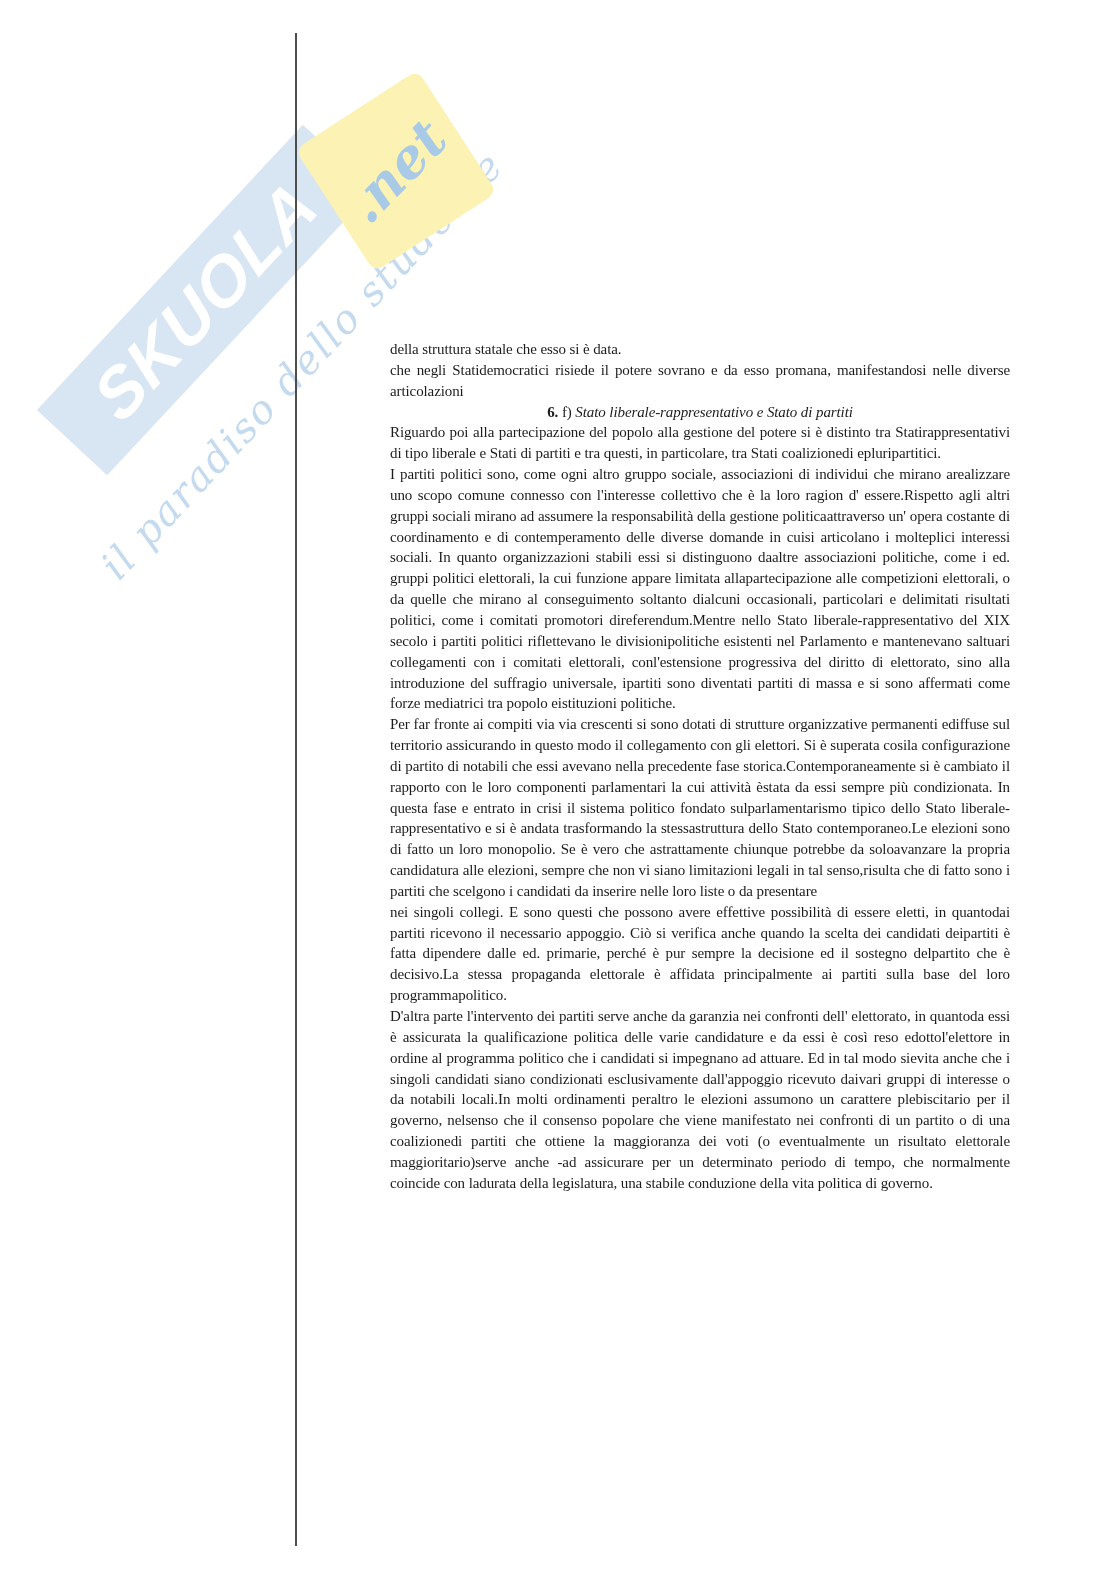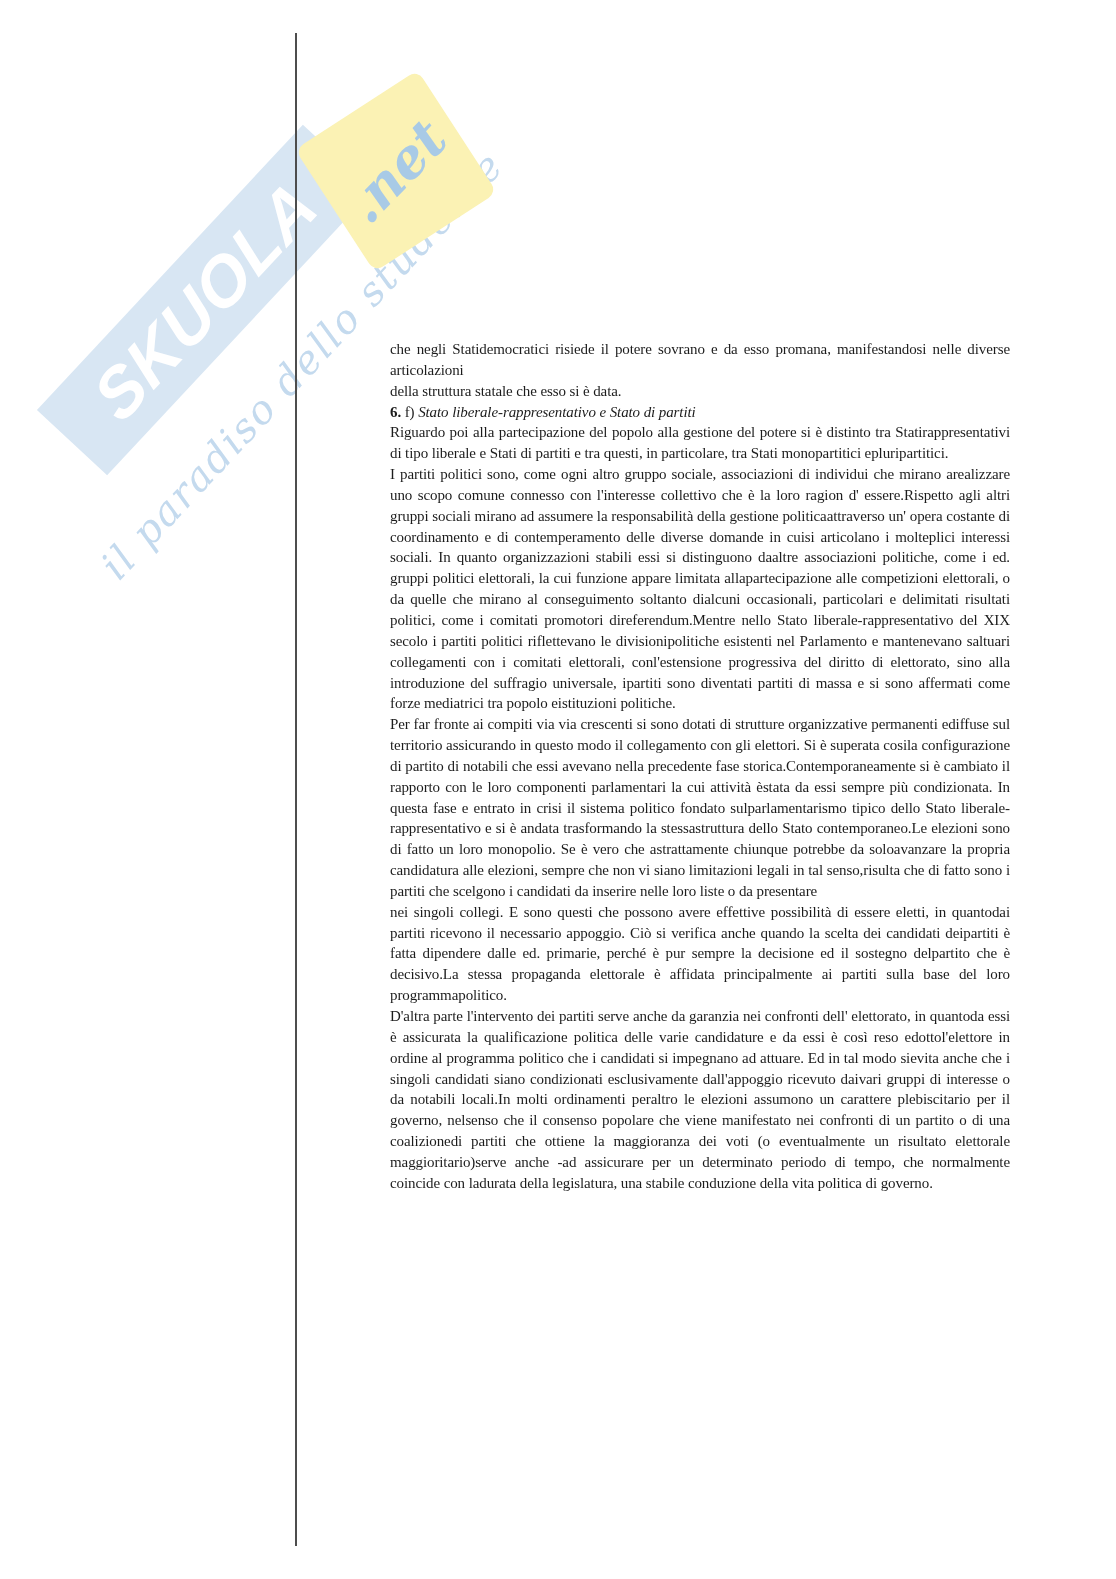--- a/index.html
+++ b/index.html
@@ -93,44 +93,44 @@
     line-height: 20.85px;
     letter-spacing: -0.1px;
     color: #1c1c1c;
     z-index: 4;
   }
   .doc-text p.block {
     margin: 0;
     text-align: justify;
   }
   .doc-text p.heading {
-    text-align: left;
+    text-align: center;
   }
   .doc-text p.heading b { font-weight: bold; font-style: normal; }
   .doc-text p.heading i { font-style: italic; }
 </style>
 </head>
 <body>
 
 <div class="page">
 
   <div class="wm-band" style="background: rgb(216, 230, 243);">
     <span class="wm-brand-text" style="color: rgb(255, 255, 255);">SKUOLA</span>
   </div>
   <div class="wm-tile" style="background: rgb(251, 242, 180);">
     <span class="wm-tld-text" style="color: rgb(168, 202, 230);">.net</span>
   </div>
   <div class="wm-tagline" style="color: rgb(196, 218, 238);">il paradiso dello studente</div>
 
   <div class="margin-line" style="background: rgb(77, 77, 77);"></div>
 
   <div class="doc-text" style="color: rgb(28, 28, 28);">
+      <p class="block">della struttura statale che esso si è data.</p>
       <p class="block">che negli Statidemocratici risiede il potere sovrano e da esso promana, manifestandosi nelle diverse articolazioni</p>
-      <p class="block">della struttura statale che esso si è data.</p>
       <p class="block heading"><b>6.</b><span> f) </span><i>Stato liberale-rappresentativo e Stato di partiti</i></p>
-      <p class="block">Riguardo poi alla partecipazione del popolo alla gestione del potere si è distinto tra Statirappresentativi di tipo liberale e Stati di partiti e tra questi, in particolare, tra Stati monopartitici epluripartitici.</p>
+      <p class="block">Riguardo poi alla partecipazione del popolo alla gestione del potere si è distinto tra Statirappresentativi di tipo liberale e Stati di partiti e tra questi, in particolare, tra Stati coalizionedi epluripartitici.</p>
       <p class="block">I partiti politici sono, come ogni altro gruppo sociale, associazioni di individui che mirano arealizzare uno scopo comune connesso con l'interesse collettivo che è la loro ragion d' essere.Rispetto agli altri gruppi sociali mirano ad assumere la responsabilità della gestione politicaattraverso un' opera costante di coordinamento e di contemperamento delle diverse domande in cuisi articolano i molteplici interessi sociali. In quanto organizzazioni stabili essi si distinguono daaltre associazioni politiche, come i ed. gruppi politici elettorali, la cui funzione appare limitata allapartecipazione alle competizioni elettorali, o da quelle che mirano al conseguimento soltanto dialcuni occasionali, particolari e delimitati risultati politici, come i comitati promotori direferendum.Mentre nello Stato liberale-rappresentativo del XIX secolo i partiti politici riflettevano le divisionipolitiche esistenti nel Parlamento e mantenevano saltuari collegamenti con i comitati elettorali, conl'estensione progressiva del diritto di elettorato, sino alla introduzione del suffragio universale, ipartiti sono diventati partiti di massa e si sono affermati come forze mediatrici tra popolo eistituzioni politiche.</p>
       <p class="block">Per far fronte ai compiti via via crescenti si sono dotati di strutture organizzative permanenti ediffuse sul territorio assicurando in questo modo il collegamento con gli elettori. Si è superata cosila configurazione di partito di notabili che essi avevano nella precedente fase storica.Contemporaneamente si è cambiato il rapporto con le loro componenti parlamentari la cui attività èstata da essi sempre più condizionata. In questa fase e entrato in crisi il sistema politico fondato sulparlamentarismo tipico dello Stato liberale-rappresentativo e si è andata trasformando la stessastruttura dello Stato contemporaneo.Le elezioni sono di fatto un loro monopolio. Se è vero che astrattamente chiunque potrebbe da soloavanzare la propria candidatura alle elezioni, sempre che non vi siano limitazioni legali in tal senso,risulta che di fatto sono i partiti che scelgono i candidati da inserire nelle loro liste o da presentare</p>
       <p class="block">nei singoli collegi. E sono questi che possono avere effettive possibilità di essere eletti, in quantodai partiti ricevono il necessario appoggio. Ciò si verifica anche quando la scelta dei candidati deipartiti è fatta dipendere dalle ed. primarie, perché è pur sempre la decisione ed il sostegno delpartito che è decisivo.La stessa propaganda elettorale è affidata principalmente ai partiti sulla base del loro programmapolitico.</p>
       <p class="block">D'altra parte l'intervento dei partiti serve anche da garanzia nei confronti dell' elettorato, in quantoda essi è assicurata la qualificazione politica delle varie candidature e da essi è così reso edottol'elettore in ordine al programma politico che i candidati si impegnano ad attuare. Ed in tal modo sievita anche che i singoli candidati siano condizionati esclusivamente dall'appoggio ricevuto daivari gruppi di interesse o da notabili locali.In molti ordinamenti peraltro le elezioni assumono un carattere plebiscitario per il governo, nelsenso che il consenso popolare che viene manifestato nei confronti di un partito o di una coalizionedi partiti che ottiene la maggioranza dei voti (o eventualmente un risultato elettorale maggioritario)serve anche -ad assicurare per un determinato periodo di tempo, che normalmente coincide con ladurata della legislatura, una stabile conduzione della vita politica di governo.</p>
     </div>
 
 </div>
 
 </body></html>

